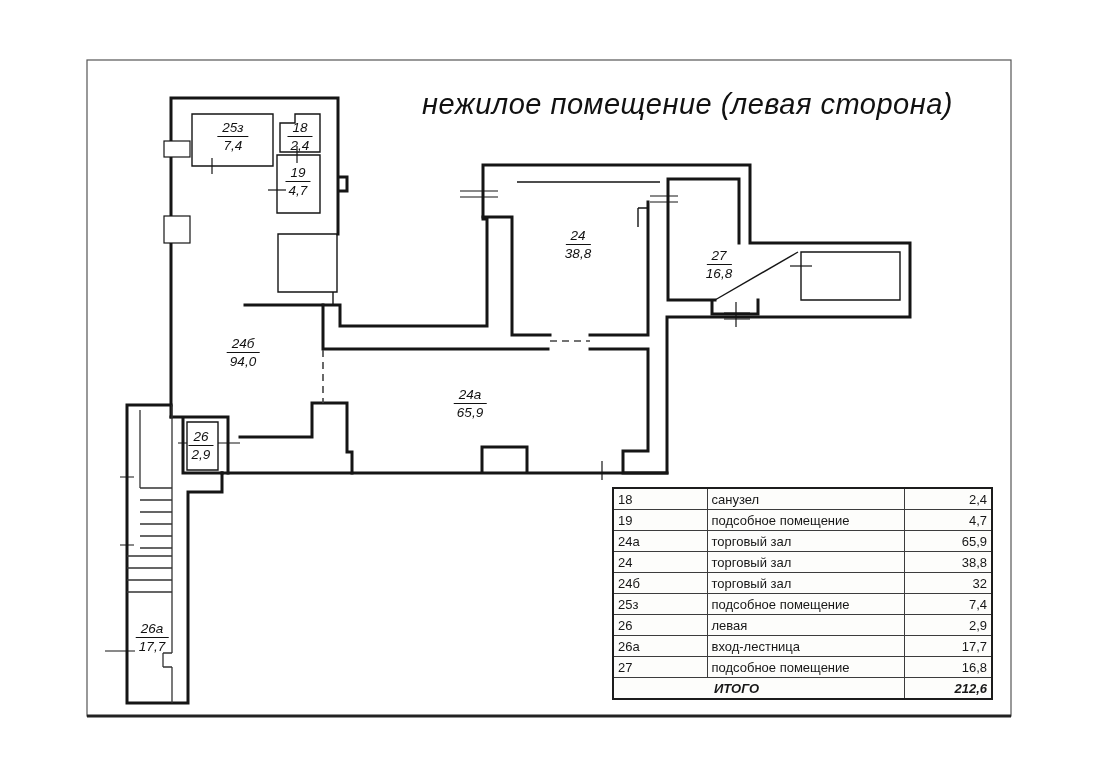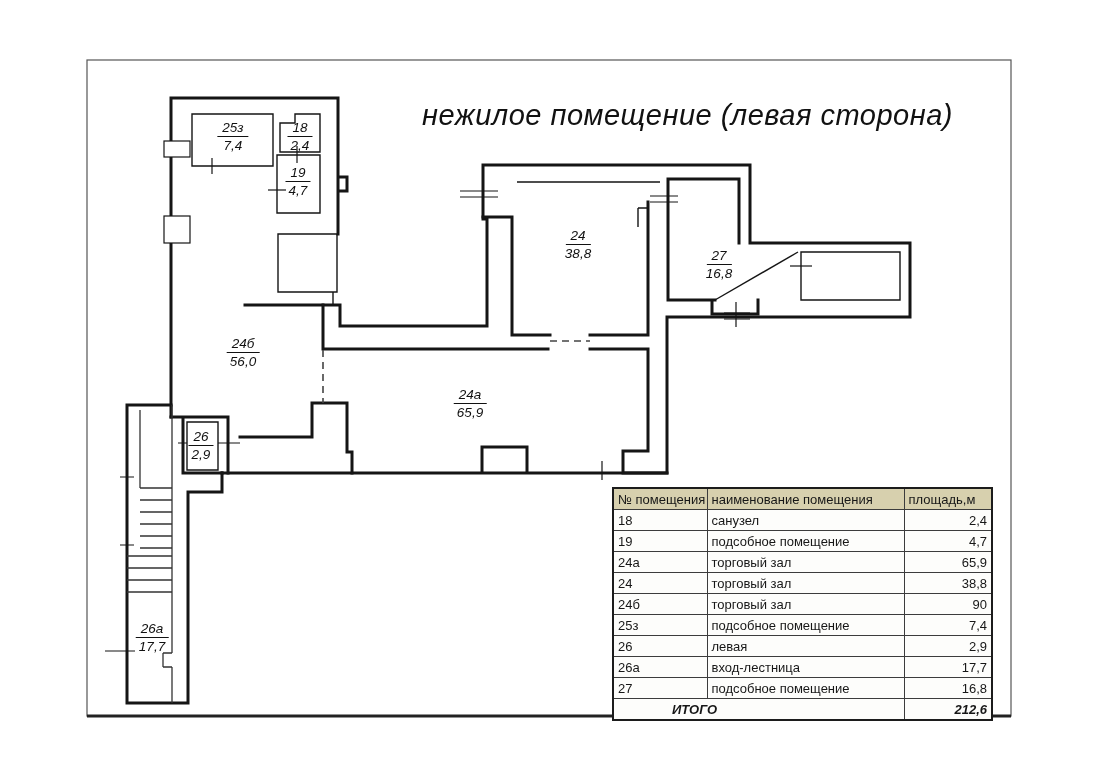--- a/index.html
+++ b/index.html
@@ -2,21 +2,21 @@
 <html><head>
 <meta charset="utf-8">
 <style>
   html,body{margin:0;padding:0;background:#ffffff;}
   .page{
     position:relative;width:1098px;height:765px;background:#ffffff;
     font-family:"Liberation Sans",sans-serif;color:#1a1a1a;overflow:hidden;
   }
   .plan-svg{position:absolute;left:0;top:0;}
   .plan-title{
-    position:absolute;left:390px;top:99px;width:595px;text-align:center;
+    position:absolute;left:390px;top:88px;width:595px;text-align:center;
     font-style:italic;font-size:29px;letter-spacing:0.5px;color:#111;
     font-family:"Liberation Sans",sans-serif;white-space:nowrap;
   }
   .rlabel{
     position:absolute;transform:translateX(-50%);text-align:center;
     font-style:italic;font-size:13.5px;line-height:15px;color:#111;
     font-family:"Liberation Sans",sans-serif;white-space:nowrap;
   }
   .rlabel .rnum{display:inline-block;border-bottom:1.4px solid #111;padding:0 5px 1px 5px;}
   .rlabel .rarea{display:block;margin-top:1px;}
@@ -28,21 +28,21 @@
   }
   .area-table th,.area-table td{
     border:1.6px solid #3c3c3c;height:18px;padding:1px 4px 1px 4px;
     overflow:hidden;white-space:nowrap;font-weight:normal;text-align:left;
   }
   .area-table th{background:#d7d0ae;}
   .area-table td.c2{}
   .area-table td.c3,.area-table th.c3h{text-align:right;}
   .area-table th.c3h{text-align:left;}
   .area-table tr.total td{font-weight:bold;font-style:italic;}
-  .area-table tr.total td.tl{padding-left:58px;}
+  .area-table tr.total td.tl{padding-left:100px;}
   .col1{width:94px;} .col2{width:197px;} .col3{width:88px;}
 </style>
 </head>
 <body>
 
 <div class="page">
 
   <svg class="plan-svg" width="1098" height="765" viewBox="0 0 1098 765">
 
     <g>
@@ -120,21 +120,21 @@
   <div class="rlabel" style="left:578px;top:228px;">
     <span class="rnum">24</span>
     <span class="rarea">38,8</span>
   </div>
   <div class="rlabel" style="left:719px;top:248px;">
     <span class="rnum">27</span>
     <span class="rarea">16,8</span>
   </div>
   <div class="rlabel" style="left:243px;top:336px;">
     <span class="rnum">24б</span>
-    <span class="rarea">56,0</span>
+    <span class="rarea">94,0</span>
   </div>
   <div class="rlabel" style="left:470px;top:387px;">
     <span class="rnum">24а</span>
     <span class="rarea">65,9</span>
   </div>
   <div class="rlabel" style="left:201px;top:429px;">
     <span class="rnum">26</span>
     <span class="rarea">2,9</span>
   </div>
   <div class="rlabel" style="left:152px;top:621px;">
@@ -142,25 +142,20 @@
     <span class="rarea">17,7</span>
   </div>
 
   <table class="area-table">
     <colgroup>
         <col class="col1">
         <col class="col2">
         <col class="col3">
       </colgroup>
     <tbody>
-        <tr>
-      <th>№ помещения</th>
-      <th>наименование помещения</th>
-      <th class="c3h">площадь,м</th>
-    </tr>
     <tr>
       <td>18</td>
       <td class="c2">санузел</td>
       <td class="c3">2,4</td>
     </tr>
     <tr>
       <td>19</td>
       <td class="c2">подсобное помещение</td>
       <td class="c3">4,7</td>
     </tr>
@@ -170,21 +165,21 @@
       <td class="c3">65,9</td>
     </tr>
     <tr>
       <td>24</td>
       <td class="c2">торговый зал</td>
       <td class="c3">38,8</td>
     </tr>
     <tr>
       <td>24б</td>
       <td class="c2">торговый зал</td>
-      <td class="c3">90</td>
+      <td class="c3">32</td>
     </tr>
     <tr>
       <td>25з</td>
       <td class="c2">подсобное помещение</td>
       <td class="c3">7,4</td>
     </tr>
     <tr>
       <td>26</td>
       <td class="c2">левая</td>
       <td class="c3">2,9</td>

